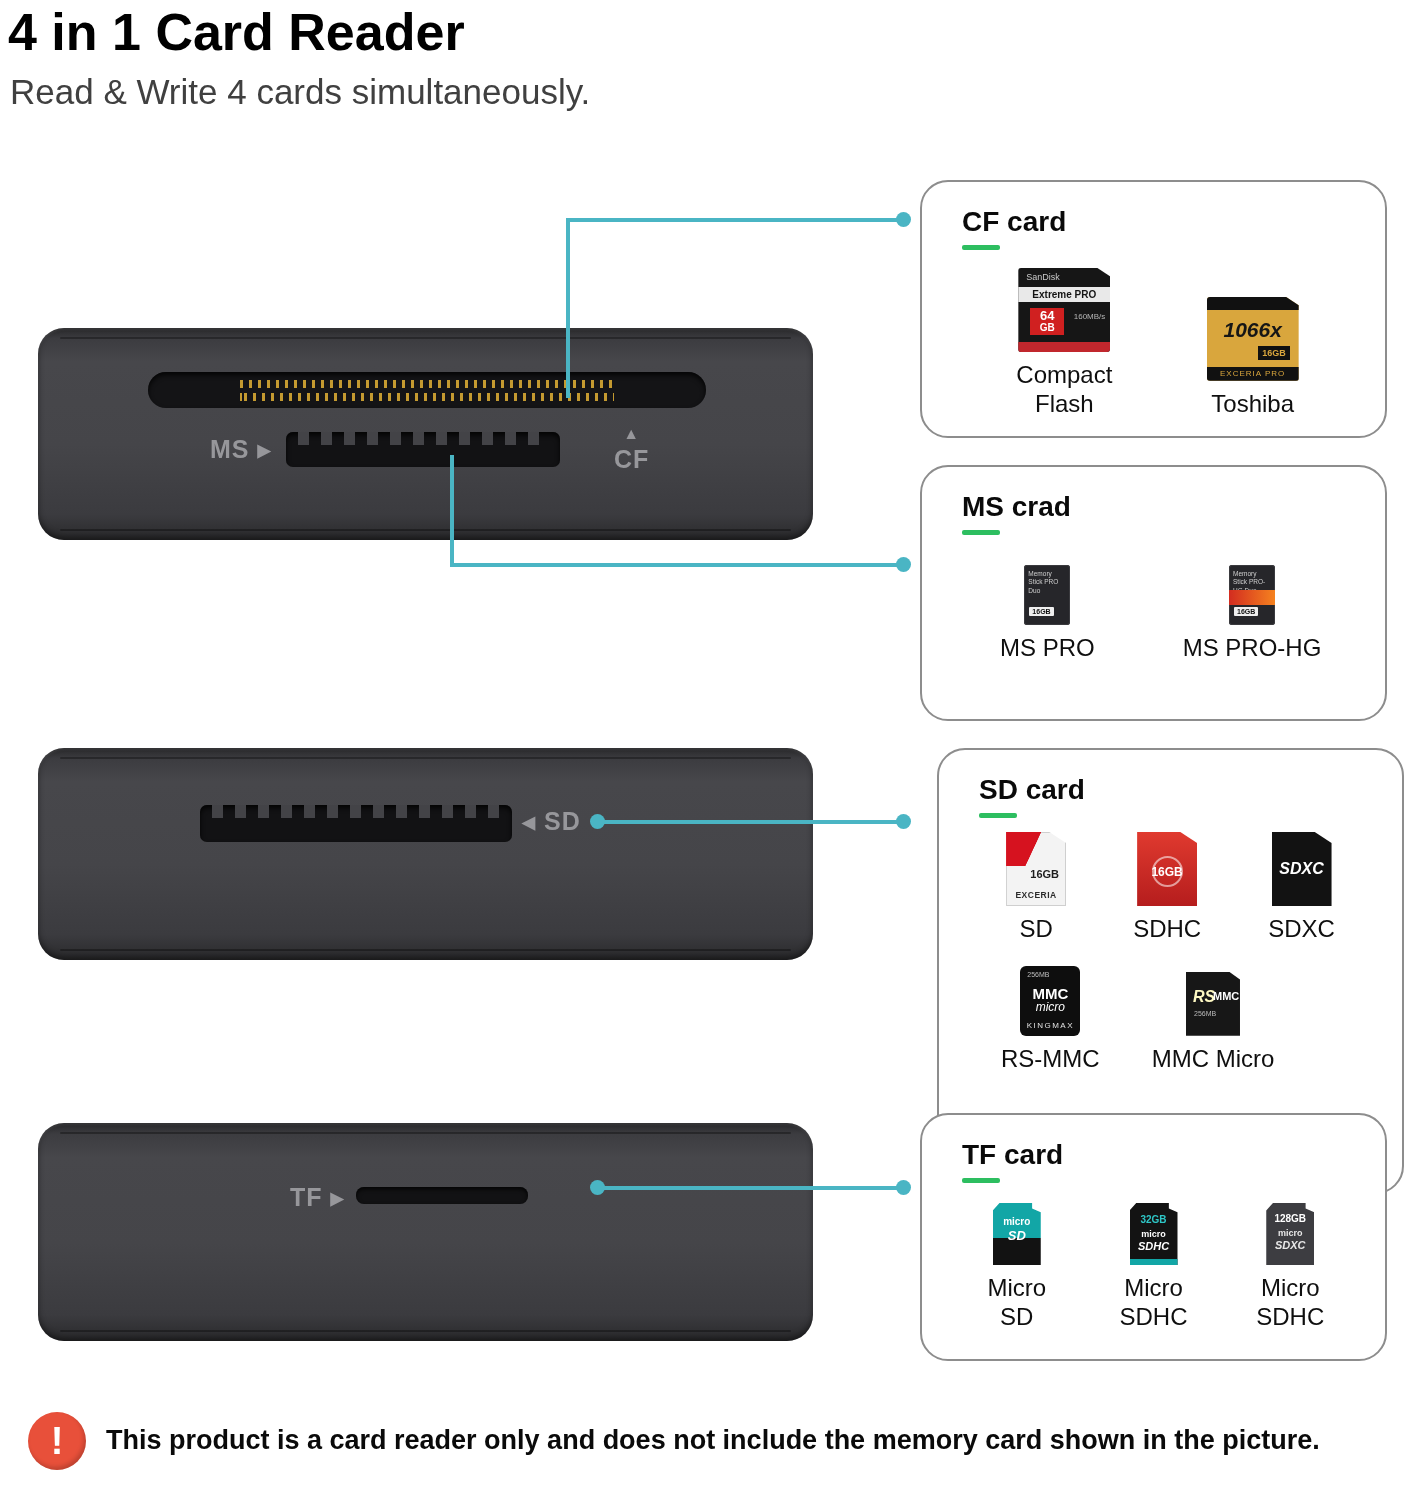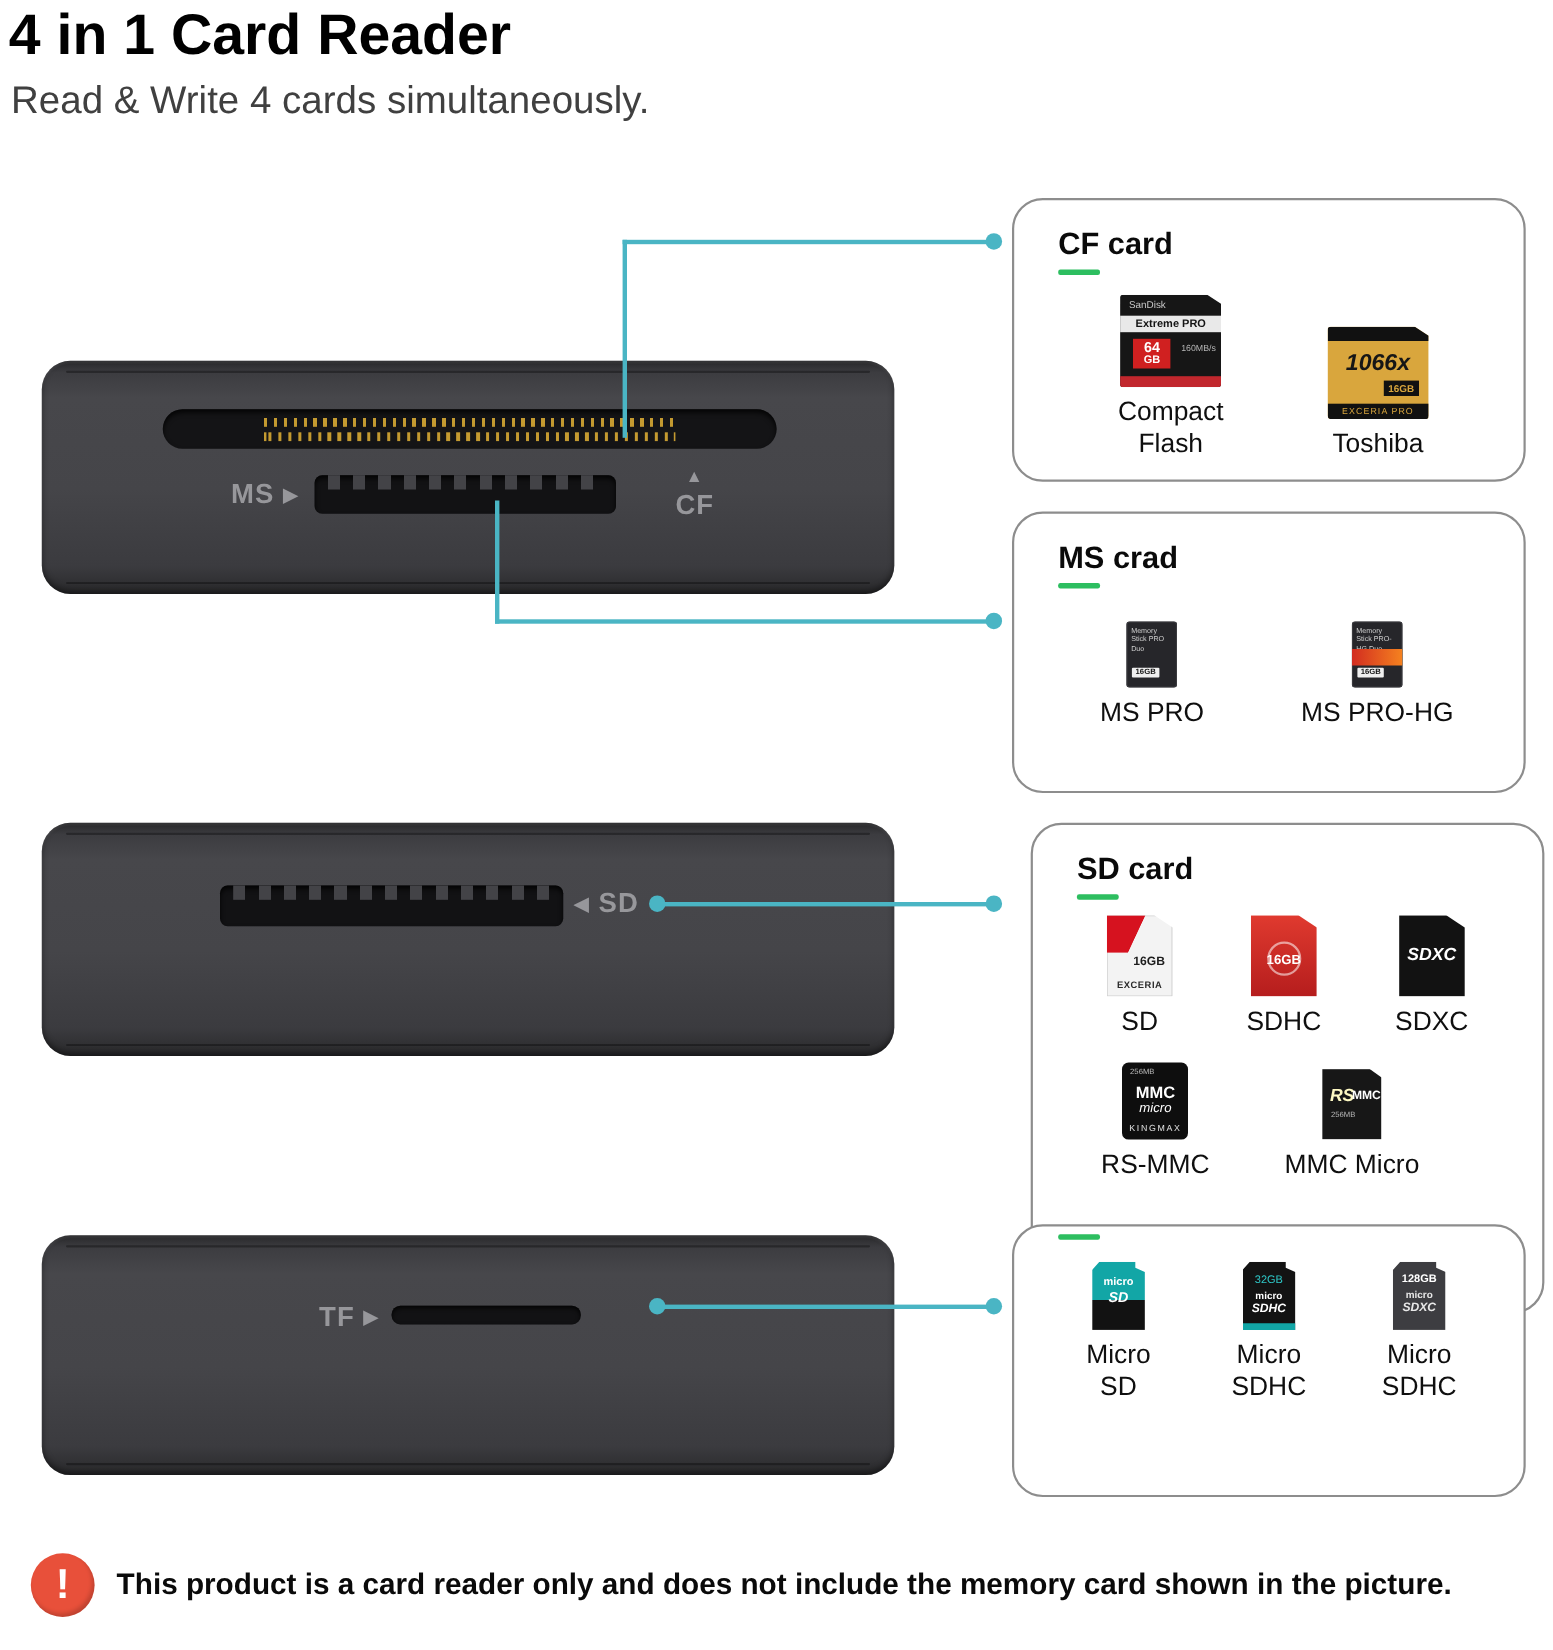--- a/index.html
+++ b/index.html
@@ -116,21 +116,21 @@
   .mmc2 .f-l1 { position:absolute; top:16px; left:7px; color:#fef9c3; font-weight:bold; font-style:italic; font-size:16px; }
   .mmc2 .f-l2 { position:absolute; top:18px; left:27px; color:#fff; font-weight:bold; font-size:11px; }
   .mmc2 .f-cap{ position:absolute; top:38px; left:8px; color:#b9b9b9; font-size:7px; }
 
   .tfshape { position:relative; width:48px; height:62px; overflow:hidden;
     clip-path:polygon(0 12%, 14% 0, 82% 0, 82% 9%, 100% 15%, 100% 100%, 0 100%); }
   .tf1 { background:linear-gradient(180deg,#12a6a6 0 56%, #121212 56% 100%); }
   .tf1 .f-l1 { position:absolute; top:13px; left:0; right:0; text-align:center; color:#fff; font-size:10px; font-weight:bold; }
   .tf1 .f-l2 { position:absolute; top:25px; left:0; right:0; text-align:center; color:#fff; font-size:13px; font-weight:bold; font-style:italic; }
   .tf2 { background:#131313; box-shadow: inset 0 -6px 0 #12a6a6; }
-  .tf2 .f-cap{ position:absolute; top:11px; left:0; right:0; text-align:center; color:#2ec7c7; font-size:10px; font-weight:normal; }
+  .tf2 .f-cap{ position:absolute; top:11px; left:0; right:0; text-align:center; color:#2ec7c7; font-size:10px; font-weight:bold; }
   .tf2 .f-l1 { position:absolute; top:26px; left:0; right:0; text-align:center; color:#fff; font-size:9px; font-weight:bold; }
   .tf2 .f-l2 { position:absolute; top:37px; left:0; right:0; text-align:center; color:#fff; font-size:11px; font-weight:bold; font-style:italic; }
   .tf3 { background:#3d3d41; }
   .tf3 .f-cap{ position:absolute; top:10px; left:0; right:0; text-align:center; color:#fff; font-size:10px; font-weight:bold; }
   .tf3 .f-l1 { position:absolute; top:25px; left:0; right:0; text-align:center; color:#e8e8e8; font-size:9px; font-weight:bold; }
   .tf3 .f-l2 { position:absolute; top:36px; left:0; right:0; text-align:center; color:#e8e8e8; font-size:11px; font-weight:bold; font-style:italic; }
 
   
   .footer { position:absolute; left:28px; top:1412px; width:1372px; display:flex; align-items:center; gap:20px; }
   .warn-icon { width:58px; height:58px; border-radius:50%; background:var(--red); color:#fff; flex:0 0 58px;
@@ -269,21 +269,21 @@
         </div>
         <figcaption class="cap-label">SDHC</figcaption>
       </figure>
       <figure>
         <div class="sdshape sd-black">
           <span class="f-logo">SDXC</span>
         </div>
         <figcaption class="cap-label">SDXC</figcaption>
       </figure>
     </div>
-    <div class="cards-row left" style="margin-top:22px; padding-left:62px; gap:68px;">
+    <div class="cards-row left" style="margin-top:22px; padding-left:62px; gap:52px;">
       <figure>
         <div class="mmc1">
           <span class="f-cap">256MB</span>
           <span class="f-l1">MMC</span>
           <span class="f-l2">micro</span>
           <span class="f-brand">KINGMAX</span>
         </div>
         <figcaption class="cap-label">RS-MMC</figcaption>
       </figure>
       <figure>
@@ -291,20 +291,21 @@
           <span class="f-l1">RS</span>
           <span class="f-l2">MMC</span>
           <span class="f-cap">256MB</span>
         </div>
         <figcaption class="cap-label">MMC Micro</figcaption>
       </figure>
     </div>
   </section>
 
   <section class="callout" style="top:1113px; height:248px;">
+    <h2 class="box-title">TF card</h2>
     <div class="box-underline"></div>
     <div class="cards-row" style="margin-top:20px;">
       <figure>
         <div class="tfshape tf1">
           <span class="f-l1">micro</span>
           <span class="f-l2">SD</span>
         </div>
         <figcaption class="cap-label" style="width:84px;">Micro SD</figcaption>
       </figure>
       <figure>

